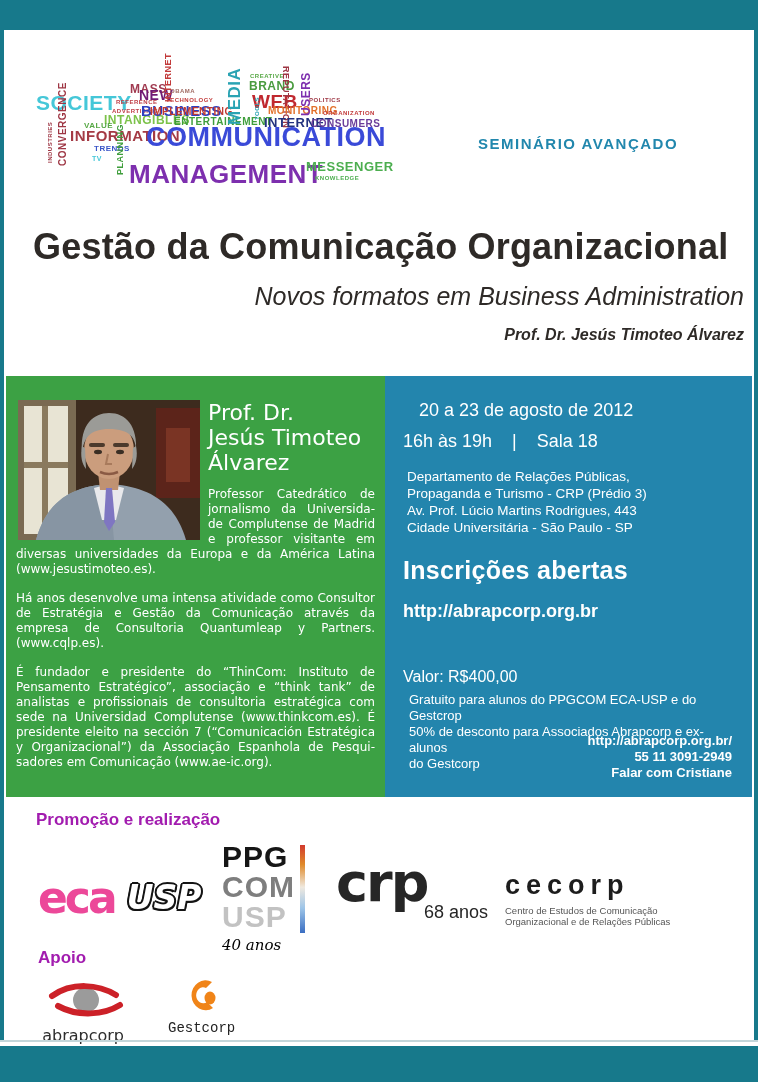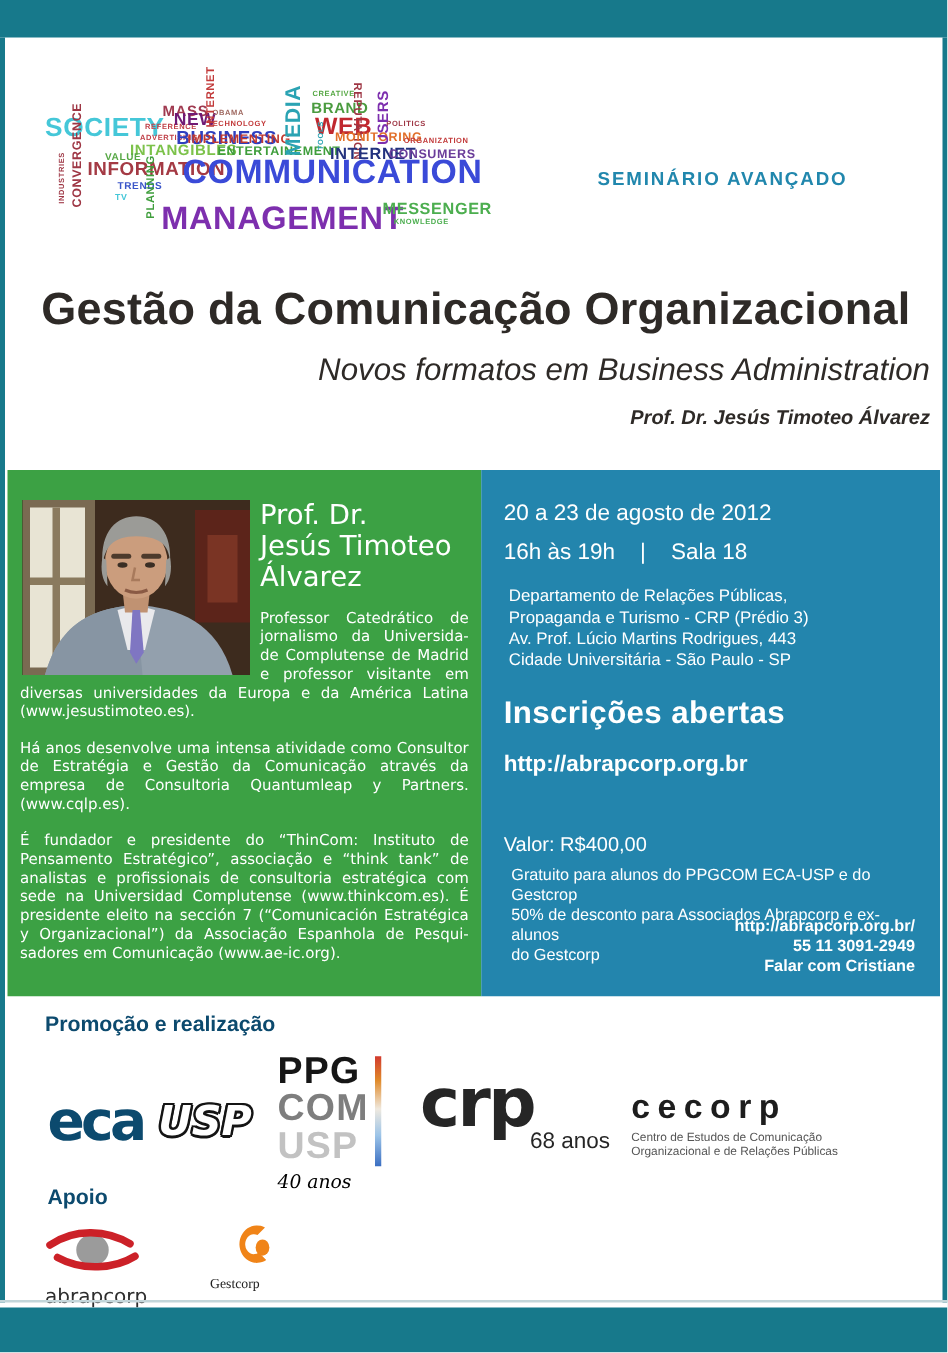--- a/index.html
+++ b/index.html
@@ -28,61 +28,61 @@
   .panel { position:absolute; top:376px; height:421px; }
   .panel.green { left:6px; width:379px; background:#3ca144; padding:22px 10px 0 10px; color:#fff; }
   .panel.teal { left:385px; width:367px; background:#2385ad; padding:24px 20px 0 18px; color:#fff; }
 
   .photo { float:left; width:182px; height:140px; margin:2px 8px 4px 2px; background:#3d2b1e; }
   .photo svg { display:block; }
   .prof-name { font-family:"DejaVu Sans", sans-serif; font-size:22px; line-height:25px; font-weight:400; color:#fff; margin:2px 0 12px 0; }
   .pre { white-space:pre-line; }
   .bio { font-family:"DejaVu Sans", sans-serif; font-size:12px; line-height:15px; text-align:justify; color:#fff; margin:0 0 14px 0; }
 
-  .date-line { font-size:18px; margin-bottom:10px; }
+  .date-line { font-size:18px; margin-bottom:10px;margin-left:16px; }
   .time-line { font-size:18px; }
   .time-line .sep { margin:0 20px; }
   .address { margin-top:16px; font-size:13.5px; line-height:17px; margin-left:4px; }
   .inscricoes { margin-top:20px; font-size:25px; font-weight:bold; letter-spacing:.3px; }
   .site-url { margin-top:16px; font-size:18px; font-weight:bold; }
   .price { margin-top:46px; font-size:16px; }
   .notes { font-size:13px; line-height:16px; margin-left:6px; margin-top:6px; }
   .contact { position:absolute; right:20px; bottom:16px; text-align:right; font-size:13px; line-height:16px; font-weight:bold; }
 
   
-  .red-heading { position:absolute; font-size:17px; font-weight:bold; color:#0c4a6e; }
+  .red-heading { position:absolute; font-size:17px; font-weight:bold; color:#a21caf; }
   .promo { left:36px; top:810px; }
   .apoio { left:38px; top:948px; }
 
   .logo-eca { position:absolute; left:38px; top:872px; }
-  .eca-script { font-family:"DejaVu Sans", sans-serif; font-weight:bold; font-size:44px; letter-spacing:-3px; color:#0c4a6e; }
+  .eca-script { font-family:"DejaVu Sans", sans-serif; font-weight:bold; font-size:44px; letter-spacing:-3px; color:#ec4899; }
   .eca-usp { display:inline-block; margin-left:12px; font-family:"DejaVu Sans", sans-serif; font-weight:bold; font-style:italic; font-size:33px; color:#ffffff; vertical-align:4px;
     text-shadow:2px 0 0 #141414,-2px 0 0 #141414,0 2px 0 #141414,0 -2px 0 #141414,1.5px 1.5px 0 #141414,-1.5px -1.5px 0 #141414,1.5px -1.5px 0 #141414,-1.5px 1.5px 0 #141414; }
 
   .logo-ppg { position:absolute; left:222px; top:842px; }
   .ppg-stack { position:relative; padding-right:10px; }
   .ppg-stripe { position:absolute; right:0; top:3px; width:5px; height:88px;
     background:linear-gradient(180deg,#d23a2e 0%,#e08a2a 22%,#efe9df 48%,#9cc4e8 72%,#3a6ec2 100%); }
   .ppg-line { font-weight:bold; font-size:30px; line-height:30px; letter-spacing:1px; font-family:"Liberation Sans", sans-serif; }
   .ppg-1 { color:#161616; } .ppg-2 { color:#7e7e7e; } .ppg-3 { color:#c2c2c2; }
   .ppg-anos { margin-top:4px; text-align:left; font-family:"DejaVu Serif", serif; font-style:italic; font-size:15px; color:#000000; }
 
   .logo-crp { position:absolute; left:336px; top:858px; }
   .crp-name { font-family:"DejaVu Sans", sans-serif; font-weight:bold; font-size:54px; line-height:50px; letter-spacing:-2px; color:#262626; }
   .crp-anos { position:absolute; left:88px; top:44px; font-size:18px; color:#262626; white-space:nowrap; }
 
   .logo-cecorp { position:absolute; left:505px; top:870px; }
   .cecorp-name { font-size:27px; font-weight:bold; letter-spacing:6px; color:#1d1d1d; }
   .cecorp-sub { margin-top:4px; font-size:9.5px; line-height:11px; color:#555; }
 
-  .logo-abrapcorp { position:absolute; left:36px; top:980px; width:88px; text-align:left; }
+  .logo-abrapcorp { position:absolute; left:36px; top:980px; width:88px; text-align:right; }
   .abrapcorp-label { margin-top:2px; font-family:"DejaVu Sans", sans-serif; font-size:16px; color:#2d2d2d; }
   .logo-gestcorp { position:absolute; left:168px; top:978px; width:80px; }
   .gest-icon { margin-left:18px; }
-  .gestcorp-label { font-family:Liberation Serif, serif; font-size:11px; color:#222; }
+  .gestcorp-label { font-family:Liberation Mono, monospace; font-size:14px; color:#222; }
 </style>
 </head>
 <body>
 
 <div class="page">
 
   <div class="bar top-bar"></div>
   <div class="frame left"></div>
   <div class="frame right"></div>
 

